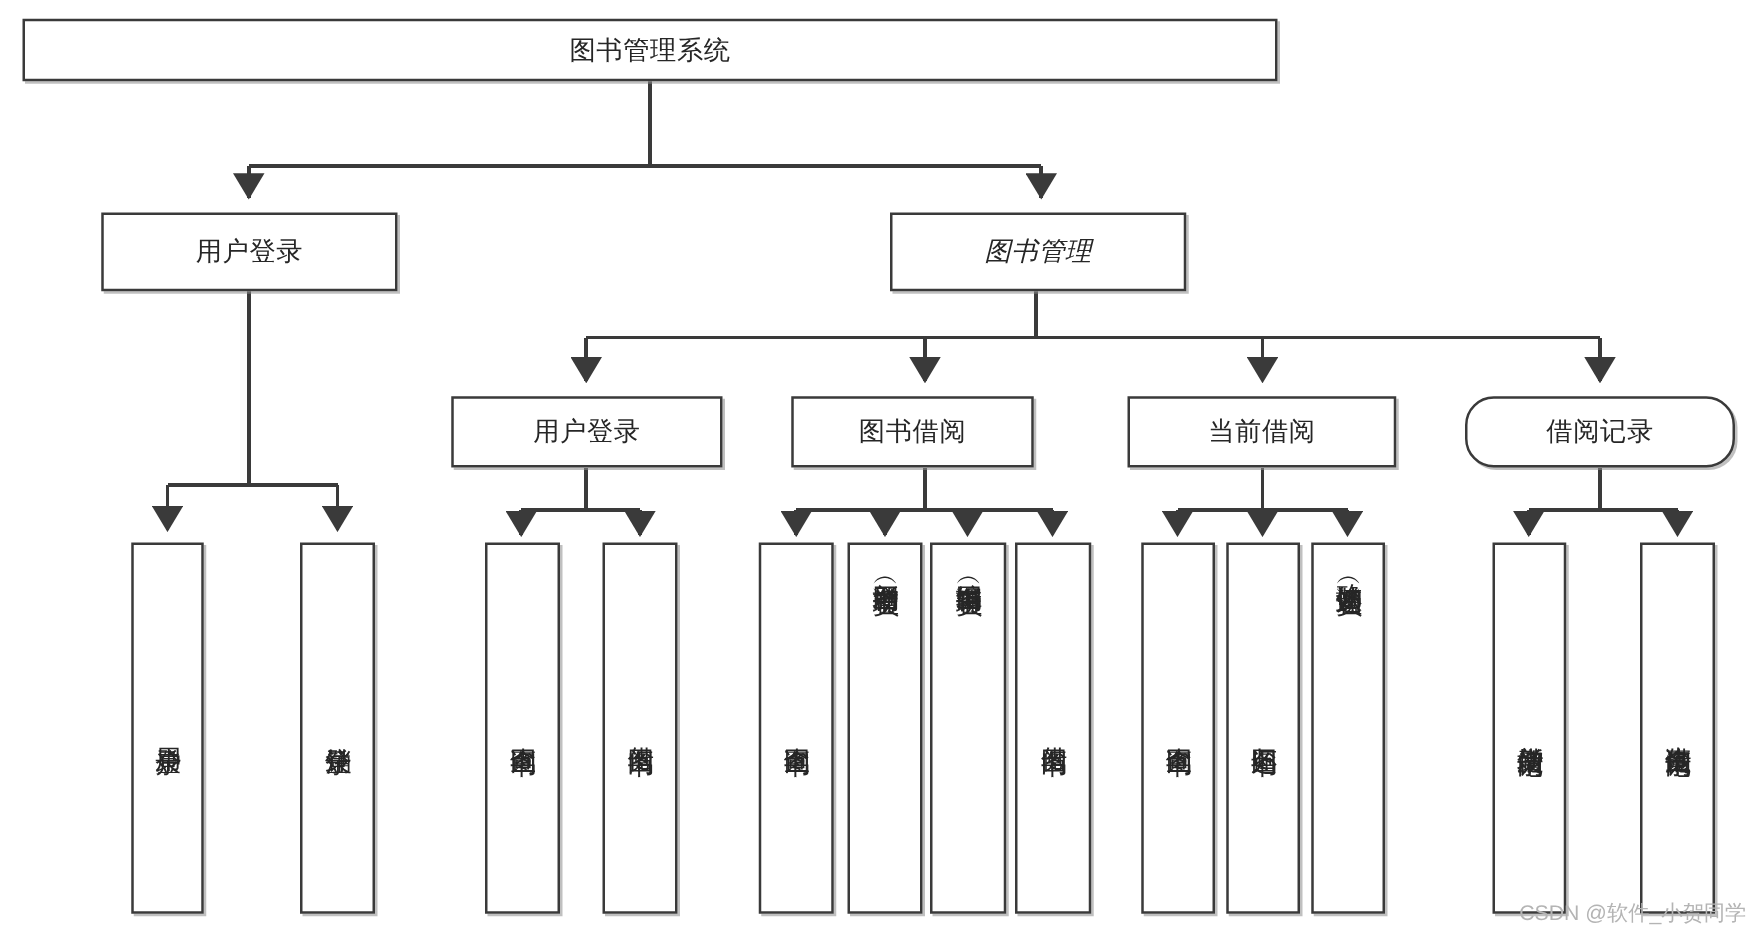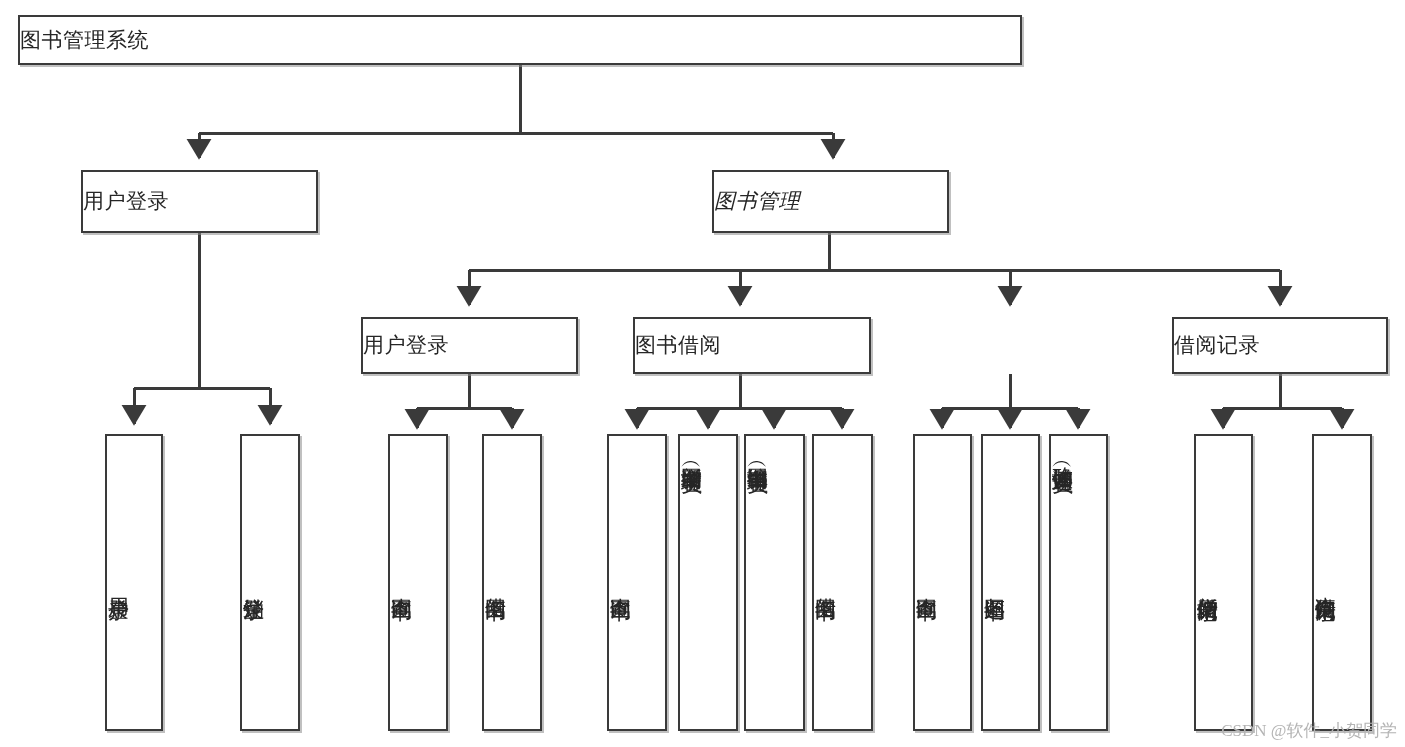--- a/index.html
+++ b/index.html
@@ -26,21 +26,21 @@
     pointer-events: none;
   }
   .node {
     position: absolute;
     box-sizing: border-box;
     background: #ffffff;
     border: 2px solid #3a3a3a;
     box-shadow: 2px 2px 0 0 rgba(140,140,140,0.55);
     display: flex;
     align-items: center;
-    justify-content: flex-start;
+    justify-content: center;
     color: #262626;
     z-index: 2;
   }
   .node .lbl {
     display: block;
     text-align: center;
     line-height: 1.18;
     letter-spacing: 0.5px;
   }
   .node.h .lbl {
@@ -64,21 +64,21 @@
     padding-top: 0;
   }
   .watermark {
     position: absolute;
     right: 8px;
     bottom: 5px;
     font-size: 17px;
     color: #b4b4b4;
     white-space: nowrap;
     z-index: 5;
-    font-family: Liberation Serif, serif;
+    font-family: Liberation Sans, sans-serif;
     margin-left: 43px;
   }
 </style>
 </head>
 <body>
 
 <div id="canvas">
 
   <svg id="edges" viewBox="0 0 1405 747" xmlns="http://www.w3.org/2000/svg">
     <defs>
@@ -137,24 +137,27 @@
   <div class="node h" style="left:81px; top:170px; width:237px; height:63px;">
     <span class="lbl">用户登录</span>
   </div>
   <div class="node h" style="left:712px; top:170px; width:237px; height:63px;font-style:italic;">
     <span class="lbl">图书管理</span>
   </div>
 
   <div class="node h" style="left:361px; top:317px; width:217px; height:57px;">
     <span class="lbl">用户登录</span>
   </div>
-  <div class="node h" style="left:633px; top:317px; width:238px; height:57px;">
+  <div class="node h" style="left:633px; top:317px; width:194px; height:57px;">
     <span class="lbl">图书借阅</span>
   </div>
-  <div class="node h" style="left:1172px; top:317px; width:216px; height:57px;">
+  <div class="node h" style="left:902px; top:317px; width:215px; height:57px;">
+    <span class="lbl">当前借阅</span>
+  </div>
+  <div class="node h" style="left:1172px; top:317px; width:216px; height:57px;border-radius:23px;">
     <span class="lbl">借阅记录</span>
   </div>
 
   <div class="node v mid" style="left:105px; top:434px; width:58px; height:297px;">
     <span class="lbl">用户登录</span>
   </div>
   <div class="node v mid" style="left:240px; top:434px; width:60px; height:297px;">
     <span class="lbl">注销登录</span>
   </div>
 

